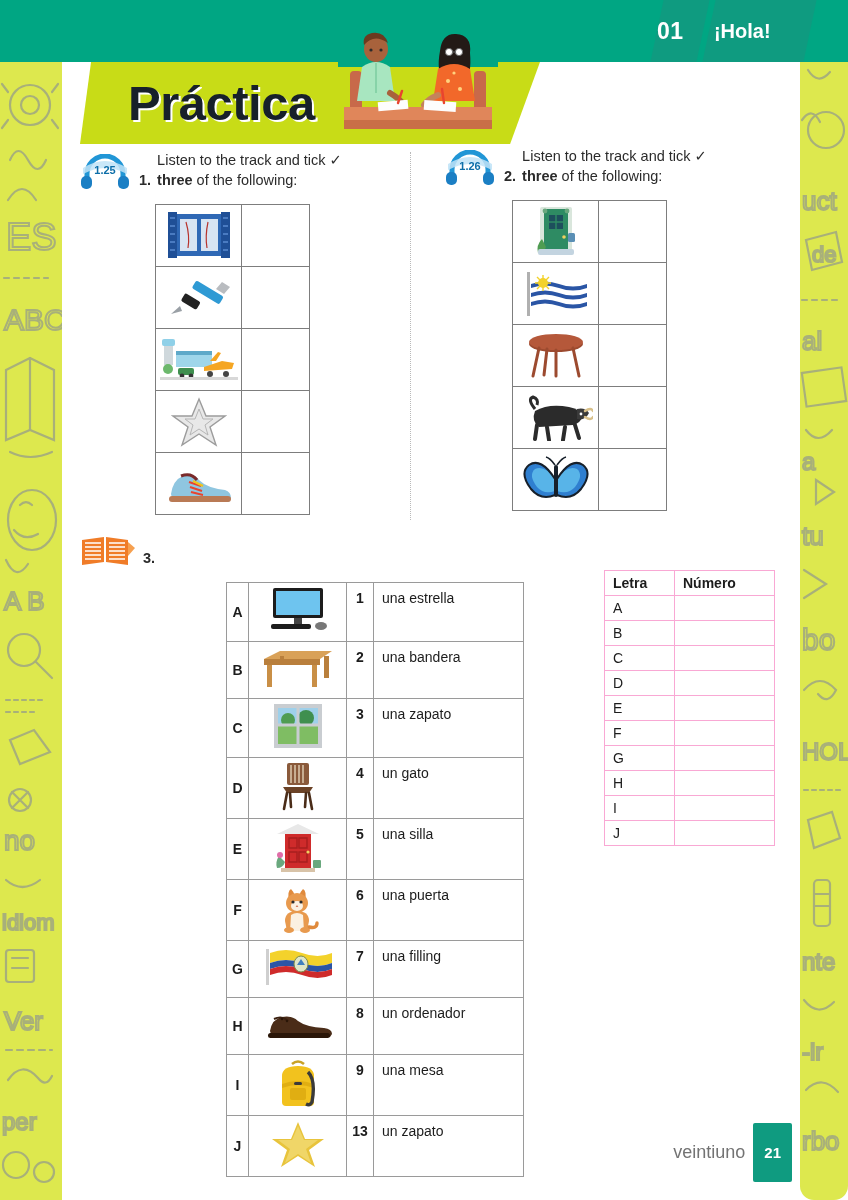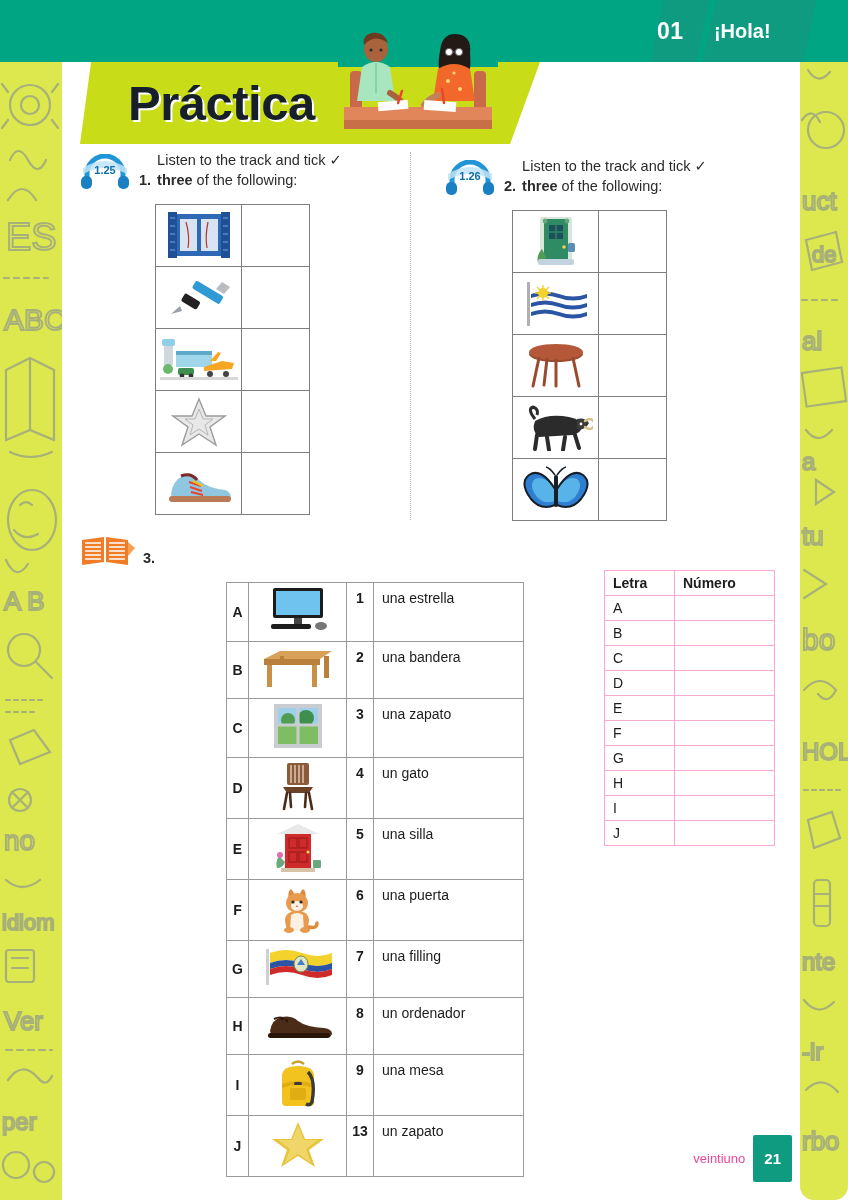--- a/index.html
+++ b/index.html
@@ -114,24 +114,24 @@
     text-align: left; padding: 4px 8px; height: 24px;
   }
   .ans-letter { width: 70px; font-size: 14px; color: #1c1c1c; padding: 3px 8px; height: 25px; }
   .ans-value  { width: 100px; height: 25px; }
 
   
   .footer {
     position: absolute; right: 56px; bottom: 18px;
     display: flex; align-items: center; gap: 8px;
   }
-  .footer-word { font-size: 13px; color: #ec4899; }
+  .footer-word { font-size: 18px; color: #737373; }
   .footer-badge {
     background: #0f9b80; color: #ffffff; font-size: 15px; font-weight: bold;
-    padding: 15px 11px; border-radius: 2px;
+    padding: 21px 11px; border-radius: 2px;
   }
 </style>
 </head>
 <body>
 
 <div class="page">
 
   <div class="margin-band margin-left">
     <svg width="62" height="1200" viewBox="0 0 62 1200" fill="none" stroke="#a8b07a" stroke-width="2.2" stroke-linecap="round">
       <path d="M6 30 L44 18 L56 40 L16 54 Z"></path>
@@ -347,21 +347,21 @@
               <path d="M30 19 l10 5" stroke="#f0c419" stroke-width="2"></path>
               <rect x="6" y="34" width="62" height="6" rx="3" fill="#b97a55"></rect>
             </svg>
           </td>
           <td class="cell-tick"></td>
         </tr>
       </tbody>
         </table>
     </div>
 
-    <div style="position:absolute; left:373px; top:12px; width:320px;">
+    <div style="position:absolute; left:373px; top:2px; width:320px;">
       <div class="ex-head">
         <div class="audio-icon">
           <svg width="52" height="36" viewBox="0 0 52 36">
             <path d="M8 30 V20 a18 18 0 0 1 36 0 V30" fill="none" stroke="#2196d6" stroke-width="5"></path>
             <rect x="2" y="22" width="11" height="13" rx="5" fill="#1b7fc4"></rect>
             <rect x="39" y="22" width="11" height="13" rx="5" fill="#1b7fc4"></rect>
             <path d="M4 14 q22-14 44 0 l0 6 q-22-12-44 0z" fill="#bfe3f7" opacity="0.85"></path>
             <text x="26" y="20" font-size="11" font-weight="bold" fill="#0d6ea8" text-anchor="middle" font-family="Liberation Sans">1.26</text>
           </svg>
         </div>

